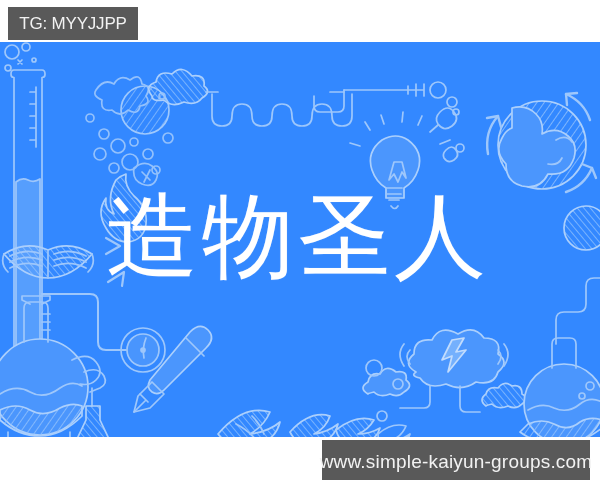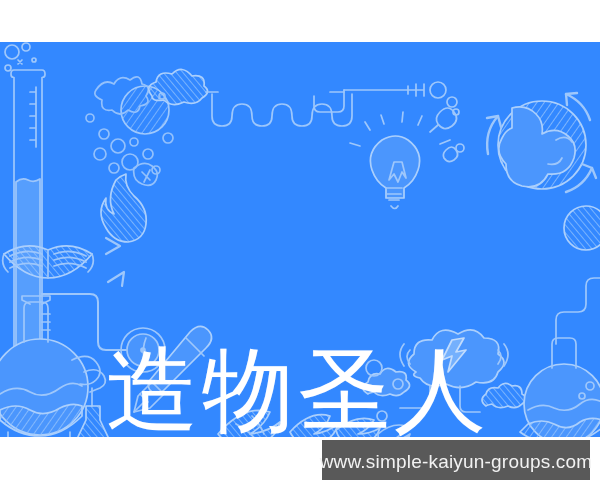--- a/index.html
+++ b/index.html
@@ -42,21 +42,21 @@
   }
 
   
   #title-wrap {
     position: absolute;
     left: 0;
     top: 0;
     width: 596px;
     height: 395px;
     display: flex;
-    align-items: flex-end;
+    align-items: center;
     justify-content: center;
     pointer-events: none;
   }
   #title {
     color: #ffffff;
     font-family: "DejaVu Sans", "Liberation Sans", sans-serif;
     font-size: 92px;
     line-height: 1;
     letter-spacing: 4px;
     font-weight: 400;
@@ -277,18 +277,21 @@
 
       </g>
     </svg>
 
     <div id="title-wrap">
       <div id="title">造物圣人</div>
     </div>
 
   </div>
 
+  <div class="watermark" id="watermark-tg">
+    <span>TG: MYYJJPP</span>
+  </div>
 
   <div class="watermark" id="watermark-site">
     <span>www.simple-kaiyun-groups.com</span>
   </div>
 
 </div>
 
 </body></html>

